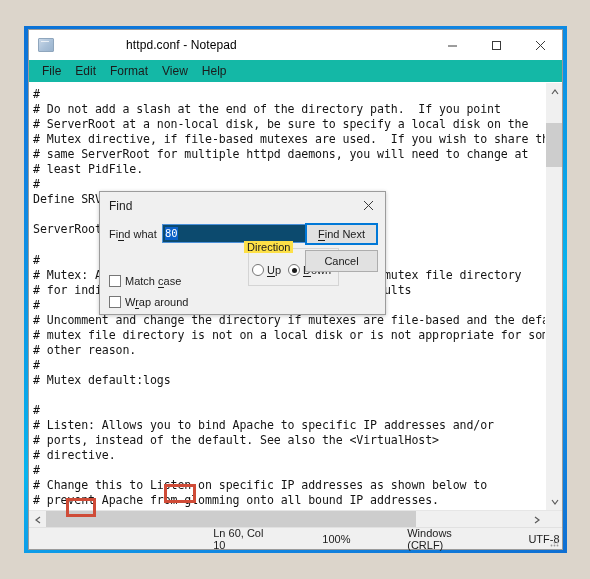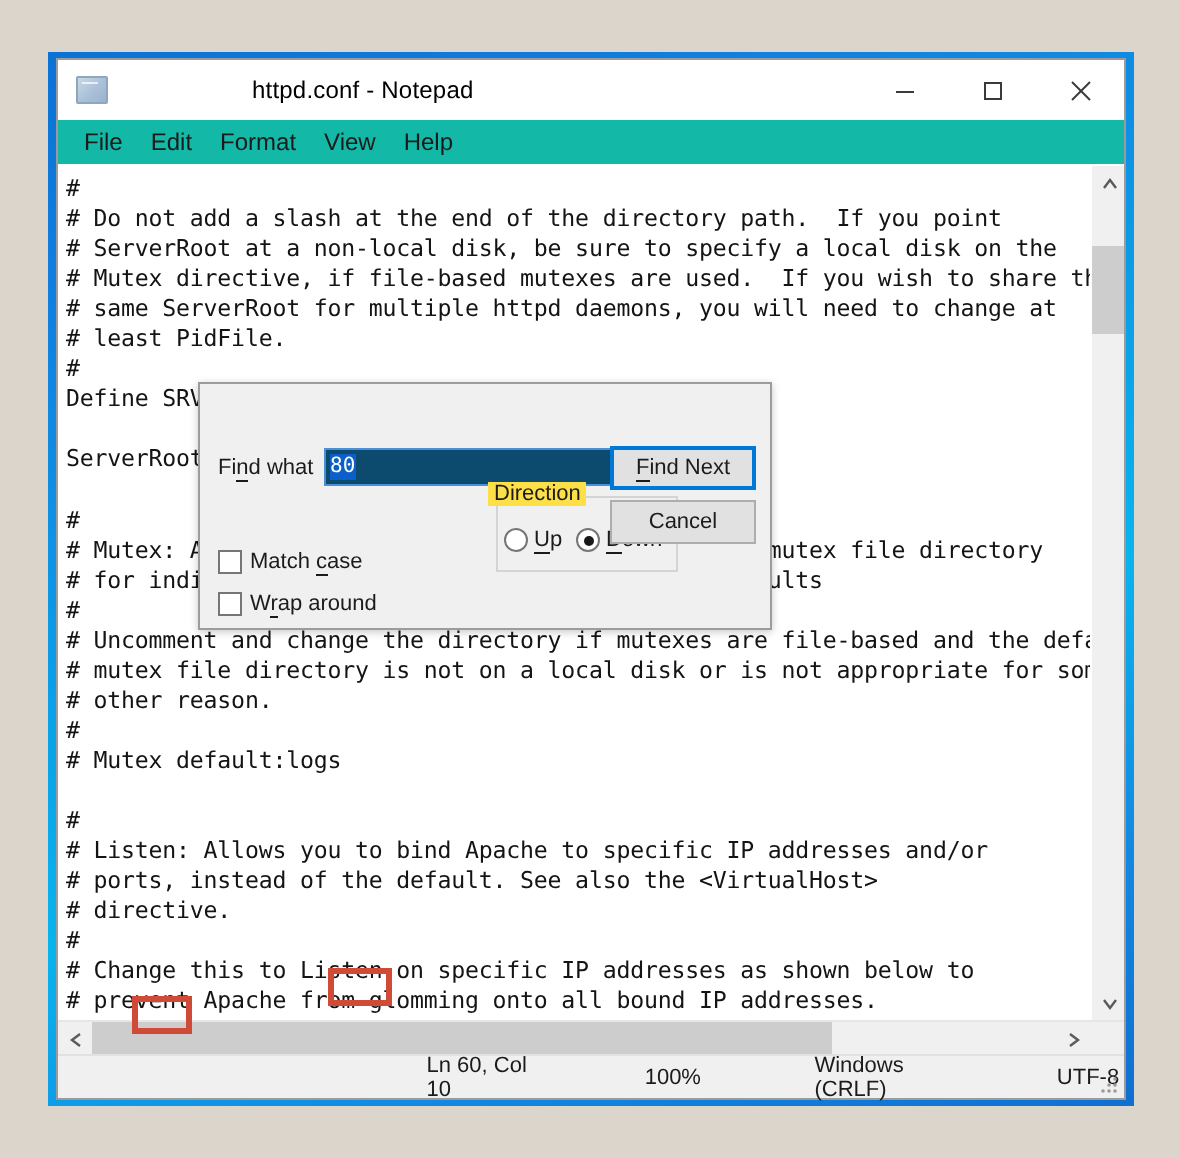--- a/index.html
+++ b/index.html
@@ -407,20 +407,29 @@
         <circle cx="5.5" cy="8.5" r=".9" fill="#9a9a9a"></circle>
         <circle cx="8.5" cy="5.5" r=".9" fill="#9a9a9a"></circle>
         <circle cx="2.5" cy="8.5" r=".9" fill="#9a9a9a"></circle>
         <circle cx="8.5" cy="2.5" r=".9" fill="#9a9a9a"></circle>
         <circle cx="5.5" cy="5.5" r=".9" fill="#9a9a9a"></circle>
       </svg>
     </div>
   </div>
 
   <div id="find-dialog">
+    <div id="find-titlebar">
+      <div id="find-title">Find</div>
+      <div id="find-close">
+        <svg width="11" height="11" viewBox="0 0 11 11">
+            <line x1="1" y1="1" x2="10" y2="10" stroke="#3a3a3a" stroke-width="1"></line>
+            <line x1="10" y1="1" x2="1" y2="10" stroke="#3a3a3a" stroke-width="1"></line>
+          </svg>
+      </div>
+    </div>
 
     <div id="find-what-label"><span>Fi</span><u>n</u><span>d what</span></div>
 
     <div id="find-input">
       <span id="find-input-text">80</span>
     </div>
 
     <div id="direction-group"></div>
     <div id="direction-legend">Direction</div>
 

